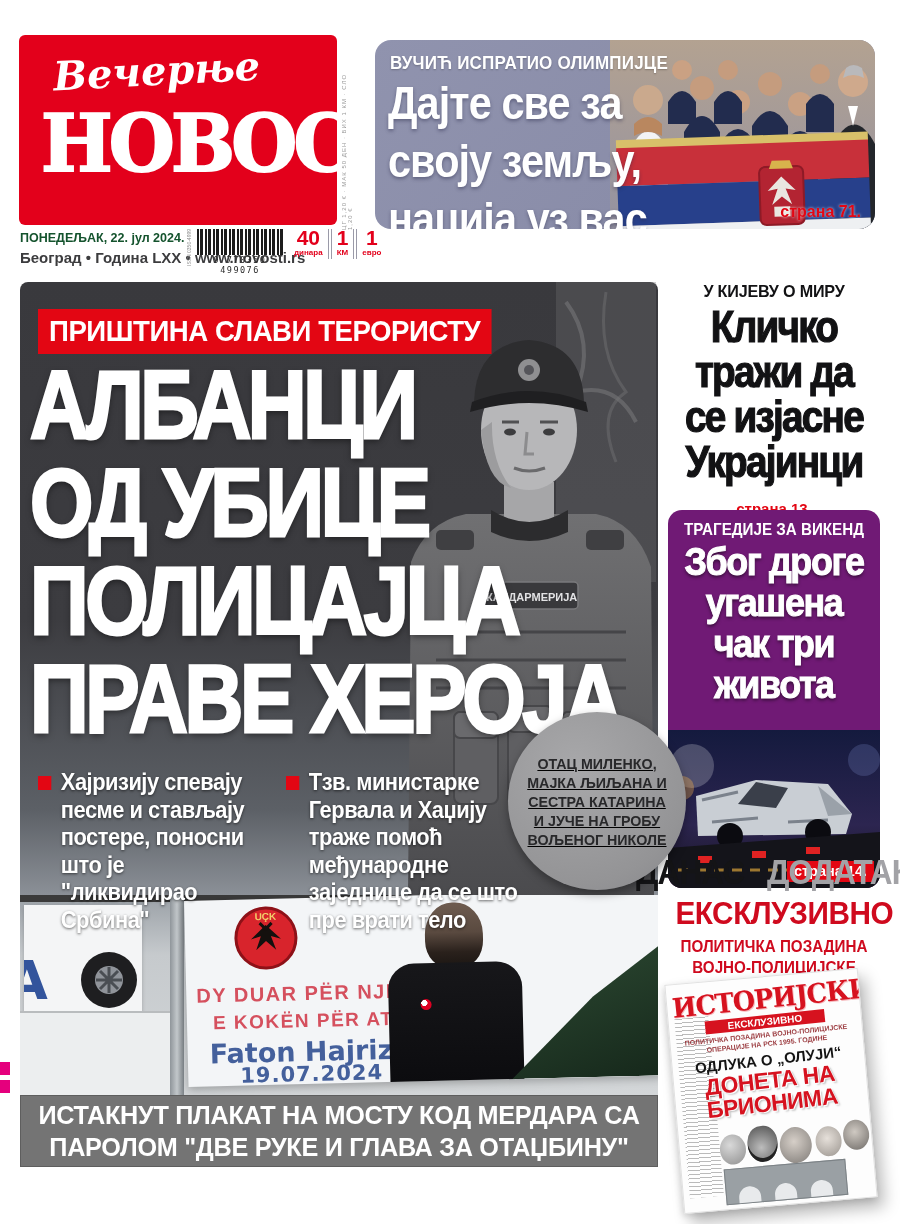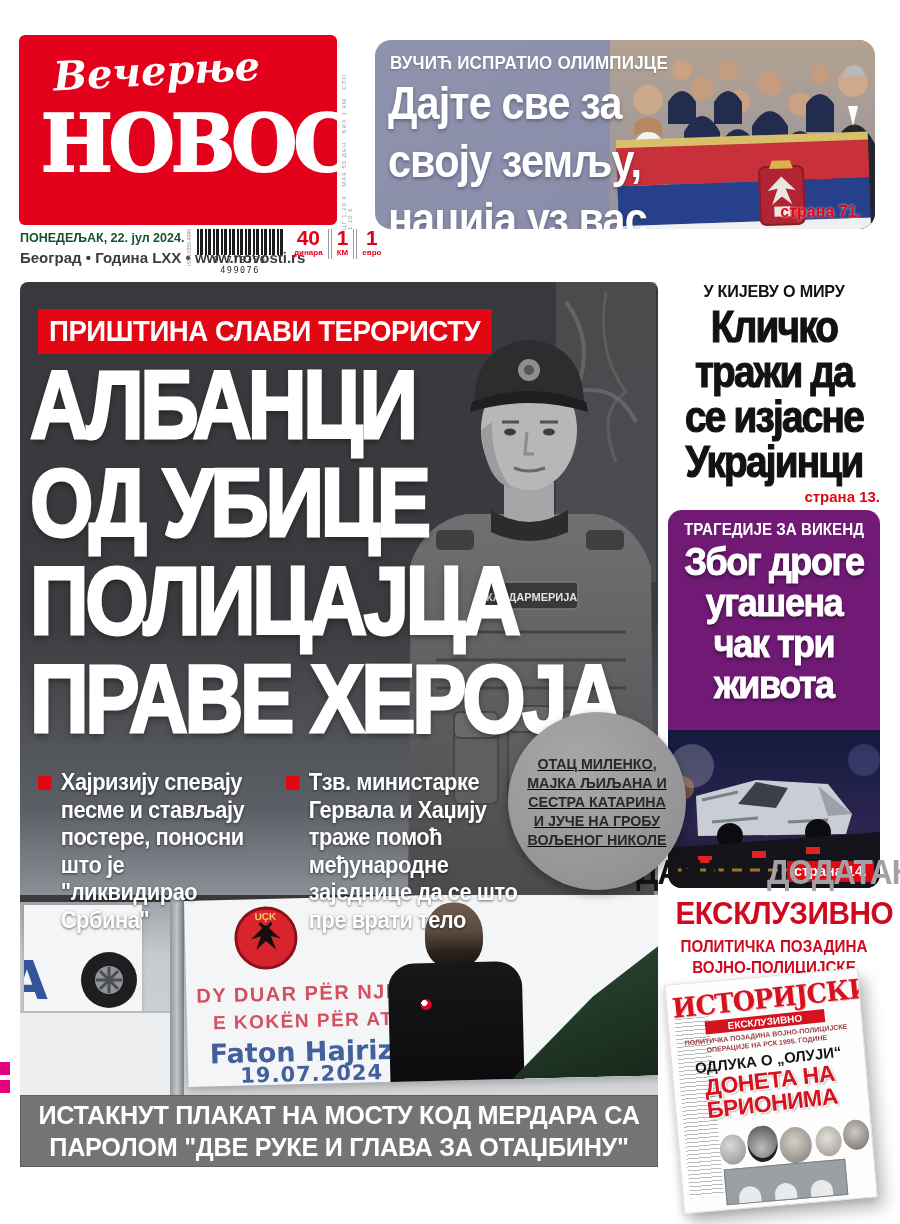--- a/index.html
+++ b/index.html
@@ -95,21 +95,21 @@
        border:1px solid #5e5e5e;box-sizing:border-box;}
   .caption-band div{color:#fff;font-weight:bold;font-size:26px;line-height:32px;letter-spacing:-.3px;
        transform:scaleX(.97);}
   
   .right-col{position:absolute;left:668px;top:282px;width:212px;}
   .rc-kicker{color:#121214;font-weight:bold;font-size:17px;text-align:center;letter-spacing:-.2px;
        transform:scaleX(.95);}
   .rc-head-dark{margin-top:2px;color:#121214;font-weight:bold;font-size:44px;line-height:45px;
        letter-spacing:-2px;text-align:center;transform:scaleX(.88);transform-origin:center top;
        -webkit-text-stroke:1.2px #121214;white-space:nowrap;}
-  .rc-pageref{color:#e30613;font-weight:bold;font-size:15px;text-align:right;margin-top:4px;}
+  .rc-pageref{color:#e30613;font-weight:bold;font-size:15px;text-align:center;margin-top:16px;}
   .dark-box{position:absolute;left:0;top:228px;width:212px;height:378px;border-radius:14px;
        background:#701a75;overflow:hidden;}
   .db-kicker{margin-top:10px;color:#fff;font-weight:bold;font-size:16.5px;text-align:center;
        transform:scaleX(.92);}
   .db-head{margin-top:2px;color:#fff;font-weight:bold;font-size:39px;line-height:41px;
        letter-spacing:-1.5px;text-align:center;transform:scaleX(.92);transform-origin:center top;
        -webkit-text-stroke:1px #fff;white-space:nowrap;text-shadow:0 2px 4px rgba(0,0,0,.6);}
   .crash-svg{position:absolute;left:0;bottom:0;width:212px;height:158px;}
   .db-pageref{position:absolute;right:6px;bottom:6px;background:#e30613;color:#fff;font-weight:bold;
        font-size:14.5px;padding:2px 7px 3px;}

